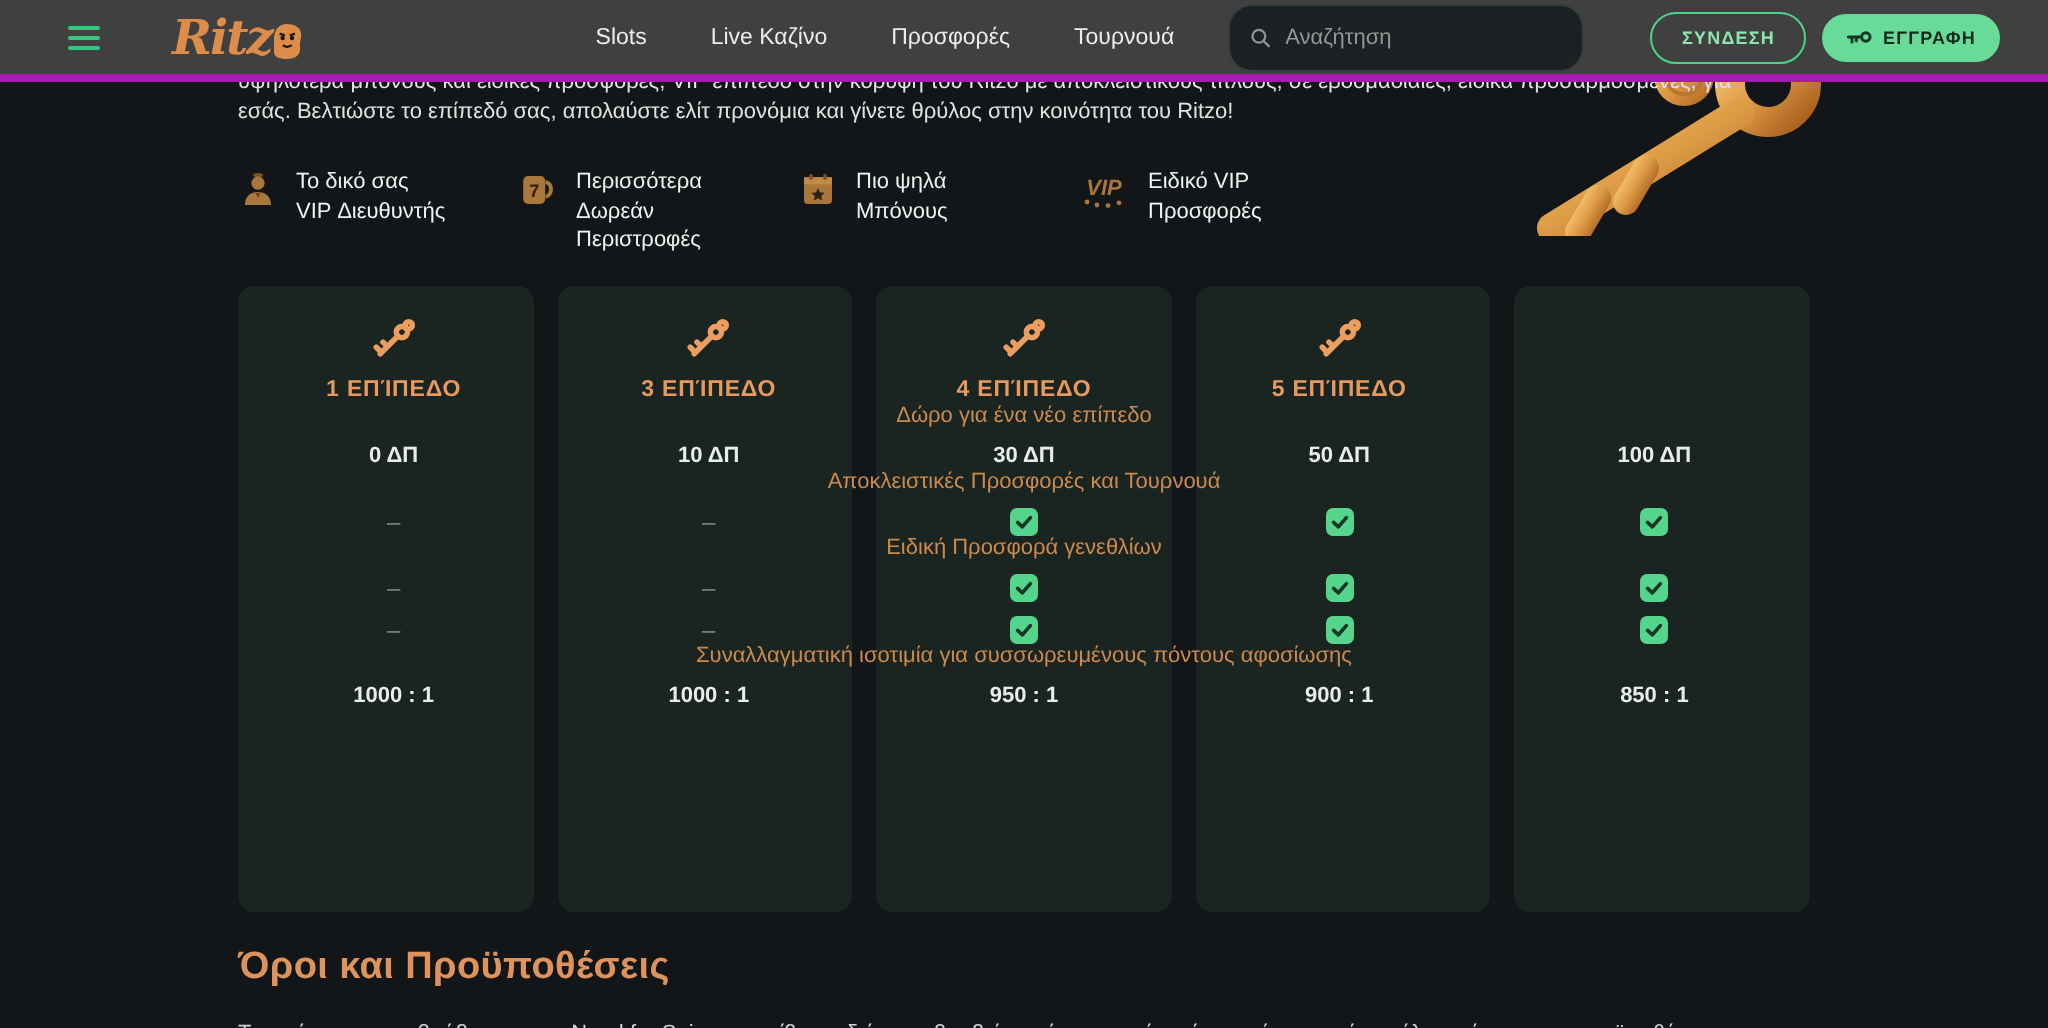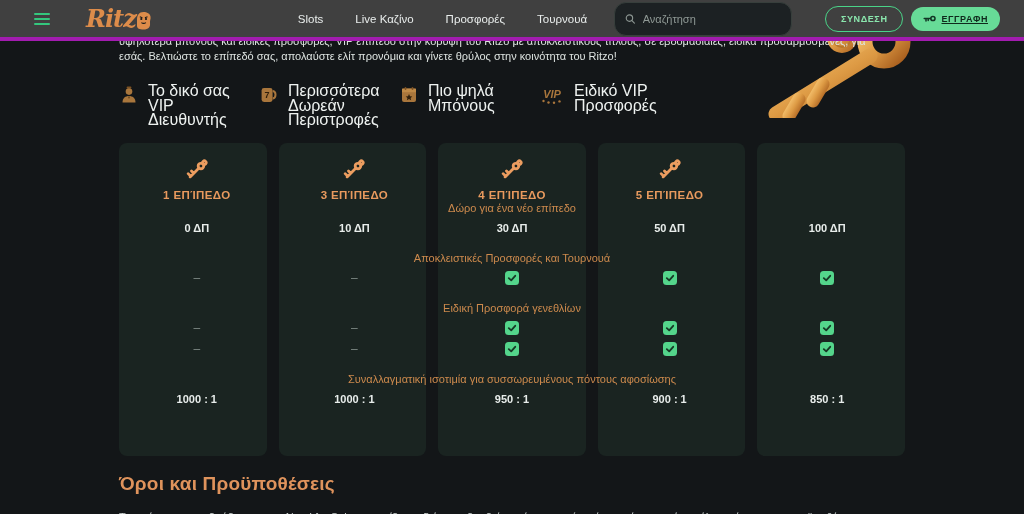--- a/index.html
+++ b/index.html
@@ -32,42 +32,42 @@
     background:#1c2123; border:1px solid #373f3c; border-radius:12px;
   }
   .search-wrap input {
     background:transparent; border:none; outline:none; width:100%;
     font-family:"Liberation Sans", sans-serif; font-size:11px; color:#cfd6d3;
   }
   .search-wrap input::placeholder { color:#8f9995; }
   .btn { border-radius:14px; font-size:9px; font-weight:bold; letter-spacing:.6px; cursor:pointer;
          font-family:"Liberation Sans", sans-serif; display:flex; align-items:center; gap:5px; }
   .btn-login { margin-left:33px; padding:7px 15px; background:transparent; color:#8ae6ad; border:1px solid #4ad488; }
-  .btn-signup { margin-left:8px; padding:7px 12px; background:#67db97; color:#0f2a1c; border:none;text-decoration:underline; }
+  .btn-signup { margin-left:8px; padding:7px 12px; background:#67db97; color:#0f2a1c; border:none; }
   
   .container { width:786px; margin:0 auto; position:relative; z-index:2; }
   .page { padding-top:41px; }
   .intro { margin-top:-7px; font-size:11px; line-height:15px; color:#dde3e0; }
   .golden-key { position:absolute; left:746px; top:26px; z-index:1; pointer-events:none; }
   
   .features { display:flex; gap:12px; margin-top:20px; }
   .feature { display:flex; align-items:flex-start; gap:9px; width:128px; }
   .feature-icon { flex:0 0 auto; margin-top:1px; }
-  .feature-label { font-size:16px; line-height:14.5px; color:#eef2f0; white-space:pre-line; }
+  .feature-label { font-size:11px; line-height:14.5px; color:#eef2f0; white-space:pre-line; }
   
   .vip-table { position:relative; margin-top:15px; min-height:313px; }
   .table-bg { position:absolute; inset:0; display:grid; grid-template-columns:repeat(5,1fr); gap:12px; }
   .table-bg > div { background:#1a2421; border-radius:8px; }
   .table-content { position:relative; z-index:1; padding-bottom:16px; }
   .cells { display:grid; grid-template-columns:repeat(5,1fr); gap:2px; }
   .cell { display:flex; flex-direction:column; align-items:center; justify-content:center; }
   .header-cells { padding-top:14px; }
   .key-icon { height:26px; display:flex; align-items:center; }
   .level-title { margin-top:6px; font-size:11.5px; font-weight:bold; letter-spacing:.4px; color:#e89a5e; }
-  .row-label { margin-top:17px; text-align:center; font-size:11px; color:#cd8a4d; }
+  .row-label { text-align:center; font-size:11px; color:#cd8a4d; }
   .row-label.first { margin-top:1px; }
   .row-cells { margin-top:7px; min-height:14px; }
   .cell-value { font-size:11px; font-weight:bold; color:#e8edeb; }
   .dash { font-size:12px; color:#7d8884; line-height:14px; }
   .check { width:14px; height:14px; display:flex; }
   
   .terms-title { margin-top:17px; font-size:19px; font-weight:bold; color:#df935c; letter-spacing:.2px; }
   .terms-body { margin-top:15px; font-size:11px; line-height:15px; color:#ccd3d0; }
 </style>
 </head>

